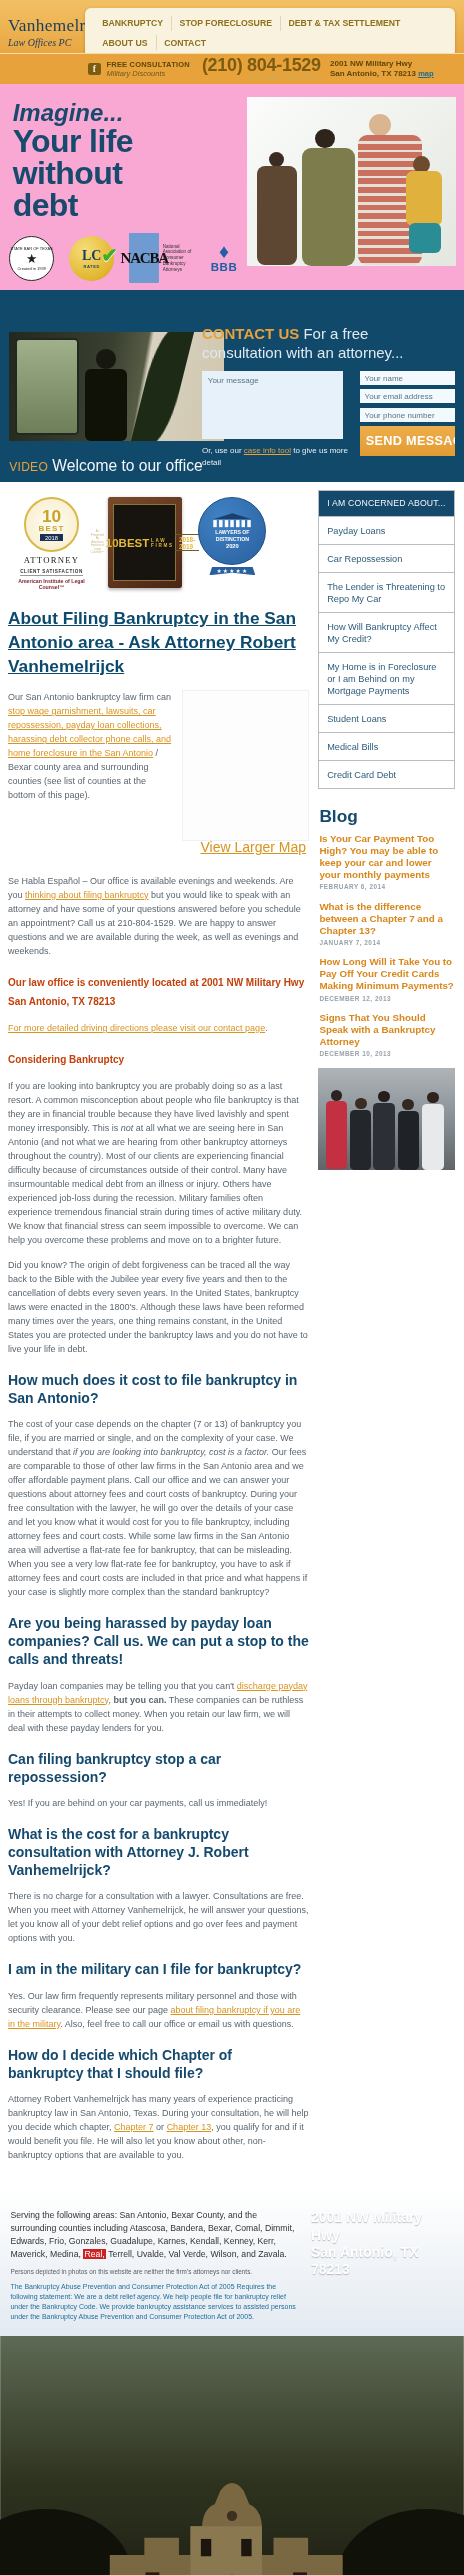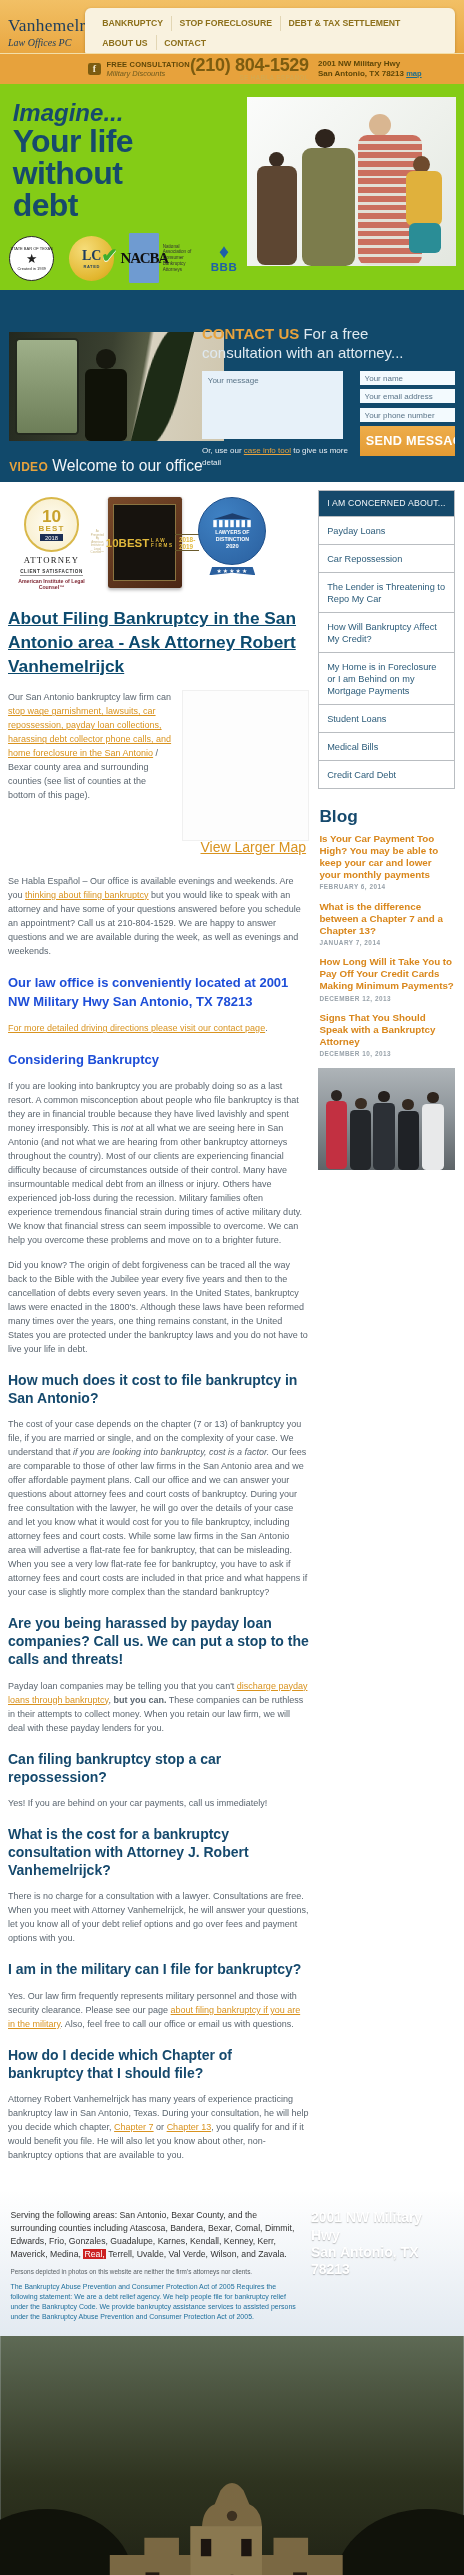--- a/index.html
+++ b/index.html
@@ -15,29 +15,29 @@
   .nav-box { position:absolute; left:85px; top:8px; right:9.2px; background:#f9f2df; border-radius:5.8px; box-shadow:0 1.2px 2.9px rgba(90,60,0,.35); padding:5.8px 9.2px 4.6px 9.2px; }
   .nav-row { display:flex; align-items:center; }
   .nav-item { font-weight:bold; font-size:8.7px; color:#8d701b; padding:4.6px 8px; cursor:pointer; white-space:nowrap; }
   .nav-sep { width:0.6px; height:15px; background:#e2d6b4; }
   
   .contact-strip { position:absolute; left:0; right:0; bottom:0; height:30px; background:#e7a23c; display:flex; align-items:center; }
   .fb-badge { width:12.7px; height:12.7px; margin-left:88px; background:#7c5c10; border-radius:2.3px; color:#f6ecd2; font-family:"Liberation Serif", serif; font-weight:bold; font-size:9.8px; text-align:center; line-height:12.7px; }
   .fc-block { margin-left:5.8px; }
   .fc-title { font-size:7.5px; font-weight:bold; color:#5f4708; letter-spacing:0.2px; }
   .fc-sub { font-size:7.5px; font-style:italic; color:#6e5a1e; }
-  .phone-block { margin-left:0; text-align:right; }
+  .phone-block { margin-left:12px; text-align:right; }
   .phone-number { font-size:18px; font-weight:bold; color:#7c5c10; letter-spacing:-0.3px; line-height:17.3px; }
   .se-habla { font-size:6.4px; font-weight:bold; color:#d6a94e; letter-spacing:0.3px; }
   .addr-block { margin-left:9.2px; font-size:8px; font-weight:bold; color:#5f4708; line-height:9.8px; }
   .map-link { color:#1b6e8f; text-decoration:underline; font-size:7.5px; cursor:pointer; }
   .header-bottom-line { position:absolute; left:0; right:0; bottom:30px; height:1.2px; background:#f3dfa9; }
 
   
-  .hero { position:relative; height:206px; background:#84cc16;padding-left:14px; }
+  .hero { position:relative; height:206px; background:#f9a8d4;padding-left:14px; }
   .hero-text { position:absolute; left:12.7px; top:16px; color:#174a6c; }
   .hero-imagine { font-size:24px; font-weight:bold; font-style:italic; line-height:25.4px; }
   .hero-line { font-size:32px; font-weight:bold; line-height:32px; letter-spacing:-0.6px; }
   .family-photo { position:absolute; right:8px; top:12.7px; width:209px; height:169px; background:linear-gradient(135deg,#fbfcfb 0%,#eef1ec 55%,#e3e7e0 100%); overflow:hidden; }
   .blob { position:absolute; border-radius:4.6px; filter:blur(0.3px); }
   .badges-row { position:absolute; left:9.2px; bottom:7px; display:flex; align-items:center; gap:15px; }
   .seal { width:45px; height:45px; border-radius:50%; border:1.7px double #2b2b2b; display:flex; flex-direction:column; align-items:center; justify-content:center; font-size:4px; color:#222; text-align:center; background:#fff; }
   .seal .star { font-size:12.7px; }
   .lc-seal { width:45px; height:45px; border-radius:50%; background:radial-gradient(circle at 35% 30%,#f6dd7a,#e2b62e 70%,#c79a1d); display:flex; flex-direction:column; align-items:center; justify-content:center; position:relative; color:#1c3d5e; }
   .lc-big { font-size:14px; font-weight:bold; font-family:"Liberation Serif", serif; }
@@ -47,21 +47,21 @@
   .nacba-mark { width:30px; height:50px; background:#6f9bd1; border-radius:1.2px; display:flex; align-items:center; justify-content:center; font-family:"Liberation Serif", serif; font-weight:bold; font-size:15px; color:#111; letter-spacing:-1.2px; }
   .nacba-text { font-size:4.6px; color:#333; line-height:5.8px; width:33px; }
   .bbb { text-align:center; }
   .bbb-torch { color:#1e5fa8; font-size:19.6px; line-height:17.3px; }
   .bbb-label { font-weight:bold; font-size:11.5px; color:#1e5fa8; letter-spacing:0.6px; }
 
   
   .contact-band { position:relative; height:192px; background:#11496b; color:#eef4f8; }
   .video-thumb { position:absolute; left:9.2px; top:42px; width:215px; height:109px; background:linear-gradient(100deg,#23281e 0%,#3a4030 45%,#565c44 60%,#d8d2c0 62%,#cfc6ae 100%); overflow:hidden; cursor:pointer; }
   .video-caption { position:absolute; left:9.2px; bottom:5.8px; font-size:15.6px; line-height:18px; color:#f2f6f9; width:214px; }
-  .video-label { color:#e7a23c; font-weight:bold; font-size:12px; letter-spacing:0.3px; }
+  .video-label { color:#e7a23c; font-weight:normal; font-size:12px; letter-spacing:0.3px; }
   .band-title { position:absolute; left:202px; top:35px; width:248px; font-size:15px; line-height:18.5px; color:#dfe9f0; }
   .band-title .accent { color:#e7a23c; font-weight:bold; }
   .msg-area { position:absolute; left:202px; top:81px; width:141px; height:68px; background:#e7f1f9; border:none; resize:none; padding:4.6px 5.8px; font-family:"Liberation Sans", sans-serif; font-size:8px; color:#41586a; }
   .msg-area::placeholder,.band-input::placeholder { color:#5a7488; opacity:1; }
   .band-input { position:absolute; left:360px; width:95px; height:14px; background:#f3fafe; border:none; padding:0 4.6px; font-family:"Liberation Sans", sans-serif; font-size:8px; color:#41586a; }
   .send-btn { position:absolute; left:360px; top:136px; width:95px; height:30px; background:linear-gradient(180deg,#eead4b,#e39b33); border:none; color:#fff; font-weight:bold; font-size:12.7px; letter-spacing:0.3px; white-space:nowrap; overflow:hidden; text-align:left; padding-left:5.8px; cursor:pointer; font-family:"Liberation Sans", sans-serif; }
   .or-line { position:absolute; left:202px; top:155px; width:150px; font-size:8px; line-height:11.5px; color:#e8eef3; }
   .case-link { color:#e7a23c; text-decoration:underline; cursor:pointer; }
 
   
@@ -93,21 +93,21 @@
   .lod-ribbon { margin-top:-3.5px; background:#2a5f9e; color:#fff; display:inline-block; padding:1.2px 7px; font-size:5.8px; letter-spacing:1.2px; clip-path:polygon(6% 0,94% 0,100% 100%,50% 72%,0 100%); }
 
   .h1-title { font-size:17.3px; line-height:24px; font-weight:bold; color:#0c4a6e; margin:5.8px 0 12.7px 0;text-decoration:underline; }
   .intro-row { display:flex; gap:9px; }
   .intro-text { width:165px; font-size:9px; line-height:14px; }
   .map-area { flex:1; position:relative; min-height:173px; }
   .map-frame { width:100%; height:151px; background:#fdfdfd; border:0.6px solid #f0f0f0; }
   .map-link2 { position:absolute; left:18.5px; top:149px; font-size:14px; }
   a.gold, .gold-link { color:#d9931f; text-decoration:underline; cursor:pointer; }
   .para { font-size:9px; line-height:14px; margin:10.4px 0; }
-  .h2-navy { font-size:13px; line-height:19px; font-weight:bold; color:#1d4ed8; margin:15px 0 8px 0; }
+  .h2-navy { font-size:10px; line-height:19px; font-weight:bold; color:#c2410c; margin:15px 0 8px 0; }
   .h2-navy-sm { font-size:14px; line-height:18px; font-weight:bold; color:#15496d; margin:15px 0 8px 0; }
 
   
   .concern-box { border:0.6px solid #b9bdc1; background:#fff; }
   .concern-header { background:#15496b; color:#f2f6f9; font-size:8.7px; line-height:11px; padding:7px 8px; letter-spacing:0.2px; }
   .concern-item { padding:7.5px 8px; font-size:9.2px; line-height:12px; color:#2c5c7a; border-top:0.6px solid #b9bdc1; cursor:pointer; background:#fff; }
   .blog-title { font-size:17.3px; font-weight:bold; color:#15496d; margin:17.3px 0 5.8px 1.2px; }
   .blog-post { margin:0 1.2px 10.4px 1.2px; }
   .blog-post-title { font-size:9.8px; line-height:12px; font-weight:bold; color:#d9871c; cursor:pointer; }
   .blog-post-date { font-size:6.4px; font-weight:bold; color:#98a2aa; letter-spacing:0.5px; margin-top:2.3px; }

